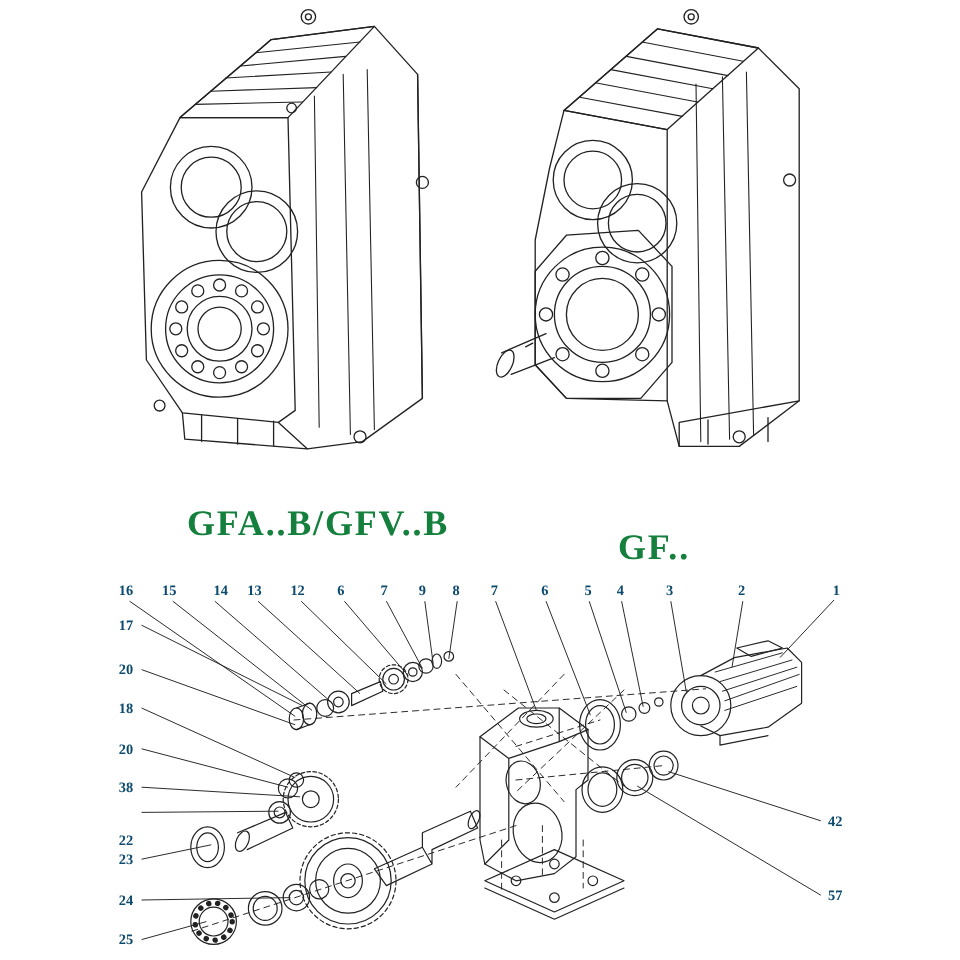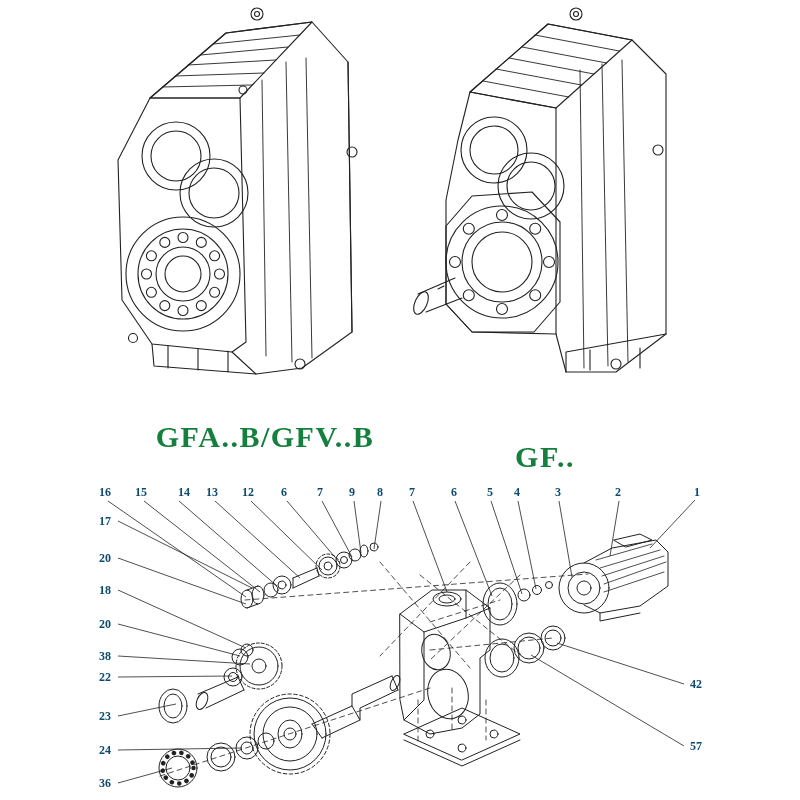--- a/index.html
+++ b/index.html
@@ -267,21 +267,21 @@
   <span class="callout" style="left:517px; top:492px">4</span>
   <span class="callout" style="left:558px; top:492px">3</span>
   <span class="callout" style="left:618px; top:492px">2</span>
   <span class="callout" style="left:697px; top:492px">1</span>
 
   <span class="callout" style="left:105px; top:521px">17</span>
   <span class="callout" style="left:105px; top:558px">20</span>
   <span class="callout" style="left:105px; top:590px">18</span>
   <span class="callout" style="left:105px; top:624px">20</span>
   <span class="callout" style="left:105px; top:656px">38</span>
-  <span class="callout" style="left:105px; top:677px">22</span>
+  <span class="callout" style="left:105px; top:700px">22</span>
   <span class="callout" style="left:105px; top:716px">23</span>
   <span class="callout" style="left:105px; top:750px">24</span>
-  <span class="callout" style="left:105px; top:783px">36</span>
+  <span class="callout" style="left:105px; top:783px">25</span>
 
   <span class="callout" style="left:696px; top:684px">42</span>
   <span class="callout" style="left:696px; top:746px">57</span>
 
 </div>
 
 </body></html>

